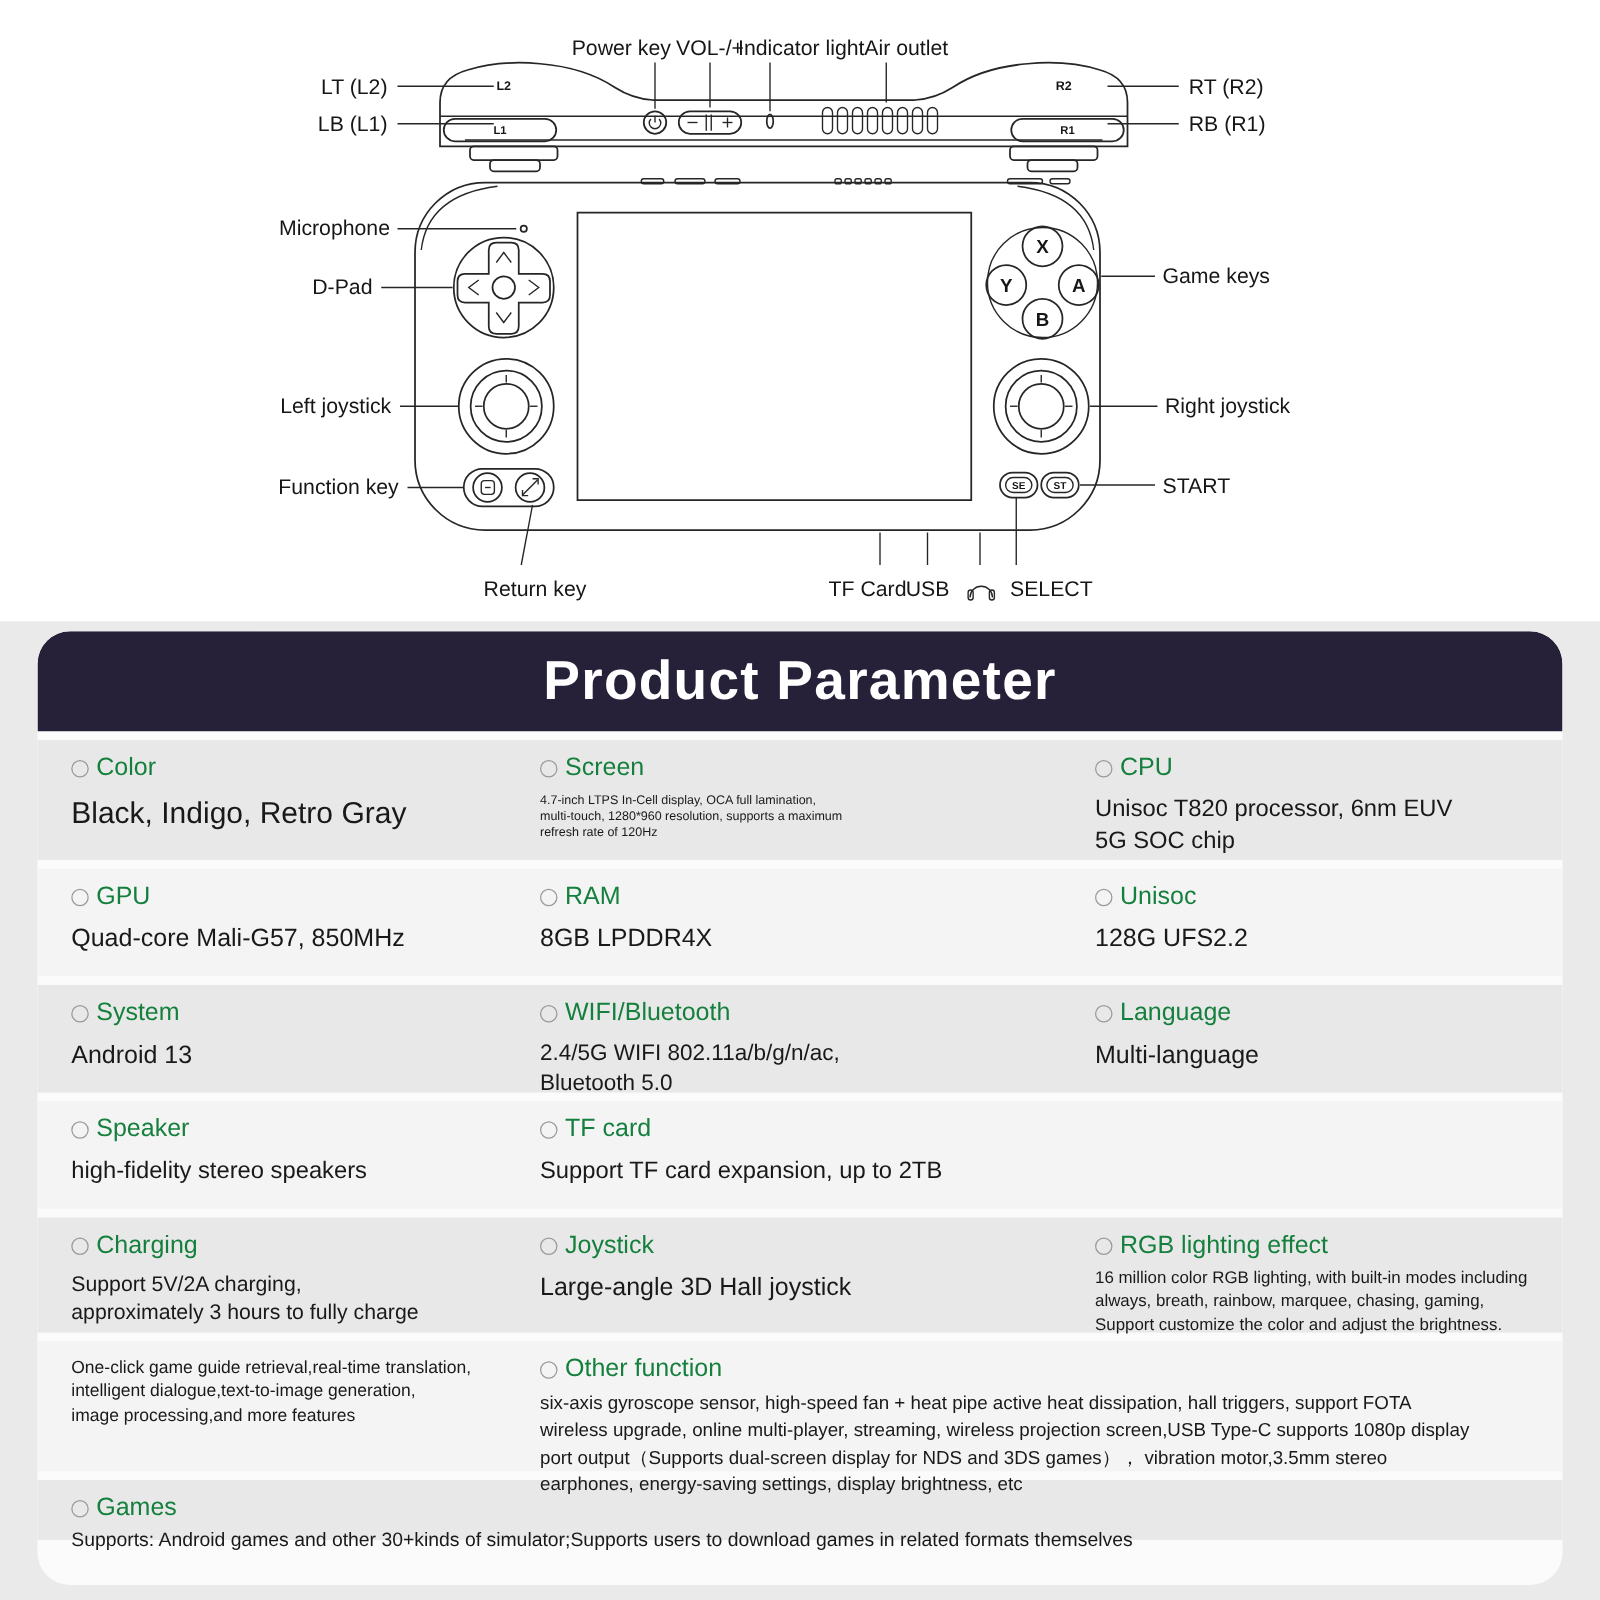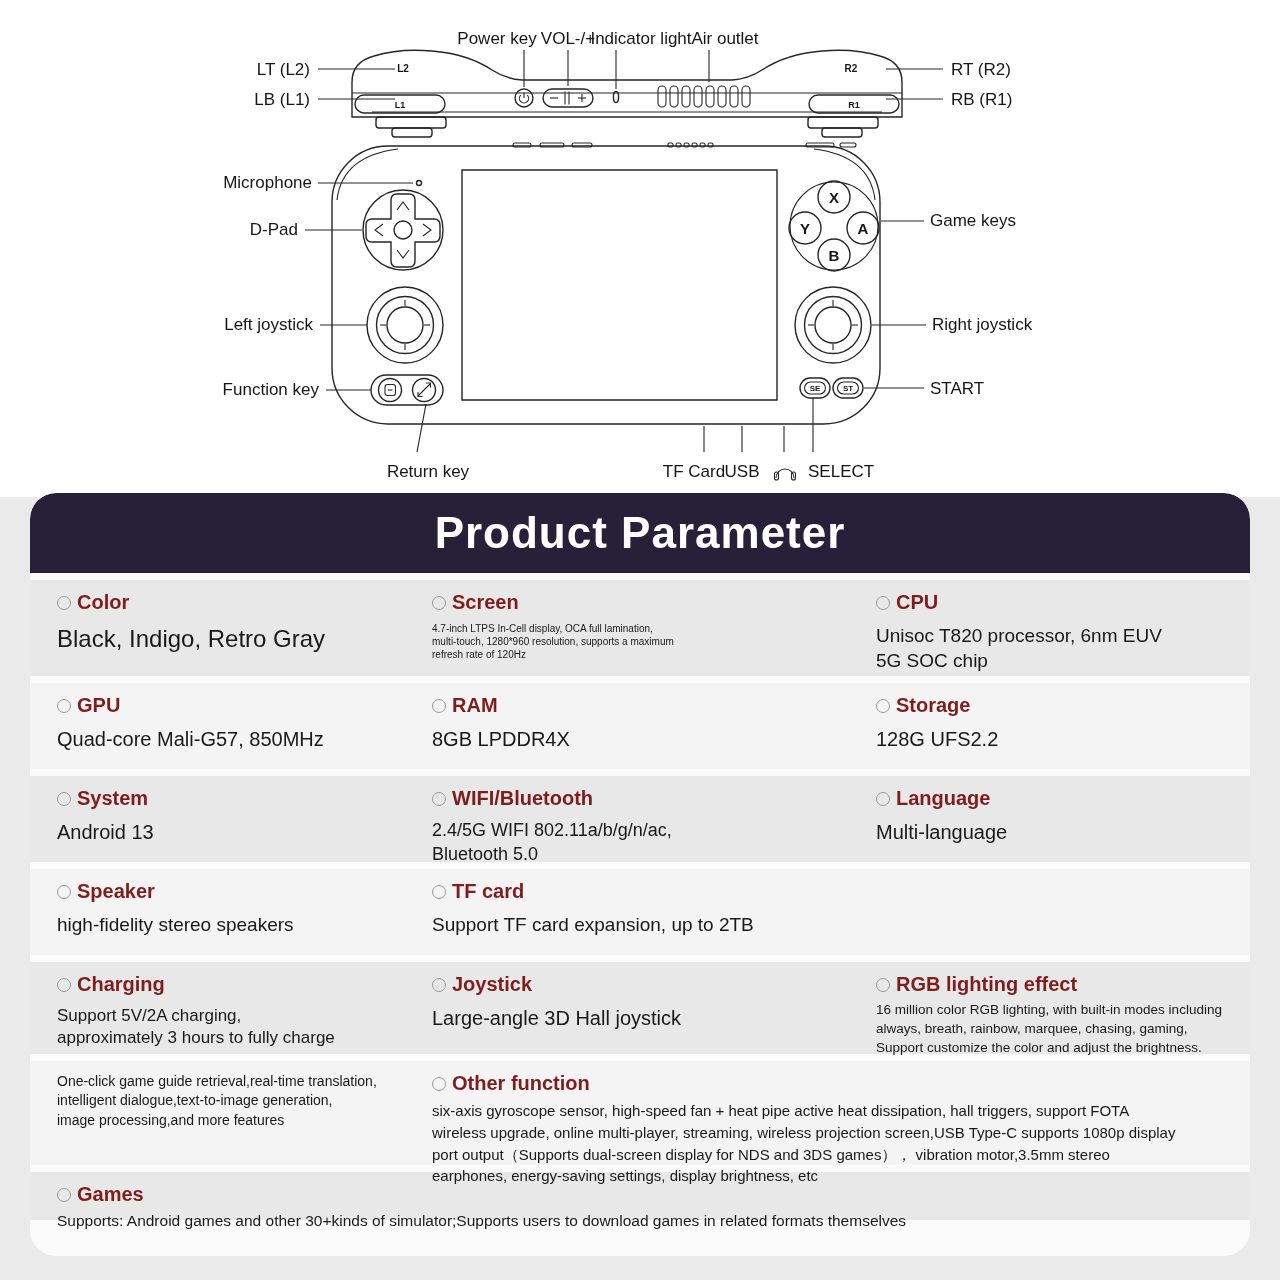--- a/index.html
+++ b/index.html
@@ -7,32 +7,32 @@
        font-family:"Liberation Sans",sans-serif;overflow:hidden;}
   .gray-bg{position:absolute;left:0;top:497px;width:1280px;height:783px;background:#ebeaea;}
   .diagram{position:absolute;left:0;top:0;width:1280px;height:492px;}
   .diagram svg{display:block;}
   svg *{vector-effect:non-scaling-stroke;}
   .ln{stroke:#262626;stroke-width:1.4;fill:none;}
   .thin{stroke:#262626;stroke-width:1.1;fill:none;}
   .lbl{font-family:"Liberation Sans",sans-serif;font-size:17px;fill:#161616;}
   .glyph{font-family:"Liberation Sans",sans-serif;font-weight:bold;fill:#161616;}
 
-  .card{position:absolute;left:30px;top:493px;width:1220px;height:763px;
+  .card{position:absolute;left:30px;top:505px;width:1220px;height:763px;
         background:#fbfbfb;border-radius:26px;overflow:hidden;}
   .card-header{height:80px;background:#262138;border-radius:26px 26px 0 0;margin-bottom:7px;}
   .card-title{color:#ffffff;font-size:44px;font-weight:bold;text-align:center;line-height:80px;letter-spacing:1px;}
   .row{display:grid;grid-template-columns:375px 444px 401px;background:#e9e8e8;margin-bottom:7px;}
   .row.alt{background:#f5f4f4;}
   .r1{height:96px;} .r2,.r3,.r4{height:86px;} .r5{height:92px;} .r6{height:104px;} .r7{height:48px;display:block;}
   .cell{padding:11px 10px 0 27px;}
   .span2{grid-column:2 / 4;}
   .lab{display:flex;align-items:center;gap:6px;margin-bottom:9px;}
   .lab .ring{width:12px;height:12px;border:1.5px solid #9a9a9a;border-radius:50%;flex:0 0 auto;}
-  .lab .txt{font-size:20px;font-weight:bold;color:#7f1d1d;}
+  .lab .txt{font-size:20px;font-weight:normal;color:#15803d;}
   .v{color:#191919;font-size:20px;line-height:1.32;white-space:pre-line;}
   .v16{font-size:10px;line-height:1.28;} .v19{font-size:19px;} .v18{font-size:18px;}
   .v17{font-size:17px;} .v13{font-size:13.5px;line-height:1.4;} .v14{font-size:14px;line-height:1.38;}
   .v15{font-size:15px;line-height:1.45;} .v155{font-size:15.5px;}
   .tight .lab{margin-bottom:5px;}
 </style>
 </head>
 <body>
 
 <div class="gray-bg"></div>
@@ -268,21 +268,21 @@
     <div class="cell">
       <div class="lab">
           <span class="ring"></span>
           <span class="txt">RAM</span>
         </div>
       <div class="v">8GB LPDDR4X</div>
     </div>
     <div class="cell">
       <div class="lab">
           <span class="ring"></span>
-          <span class="txt">Storage</span>
+          <span class="txt">Unisoc</span>
         </div>
       <div class="v">128G UFS2.2</div>
     </div>
   </div>
 
   <div class="row r3">
     <div class="cell">
       <div class="lab">
           <span class="ring"></span>
           <span class="txt">System</span>

